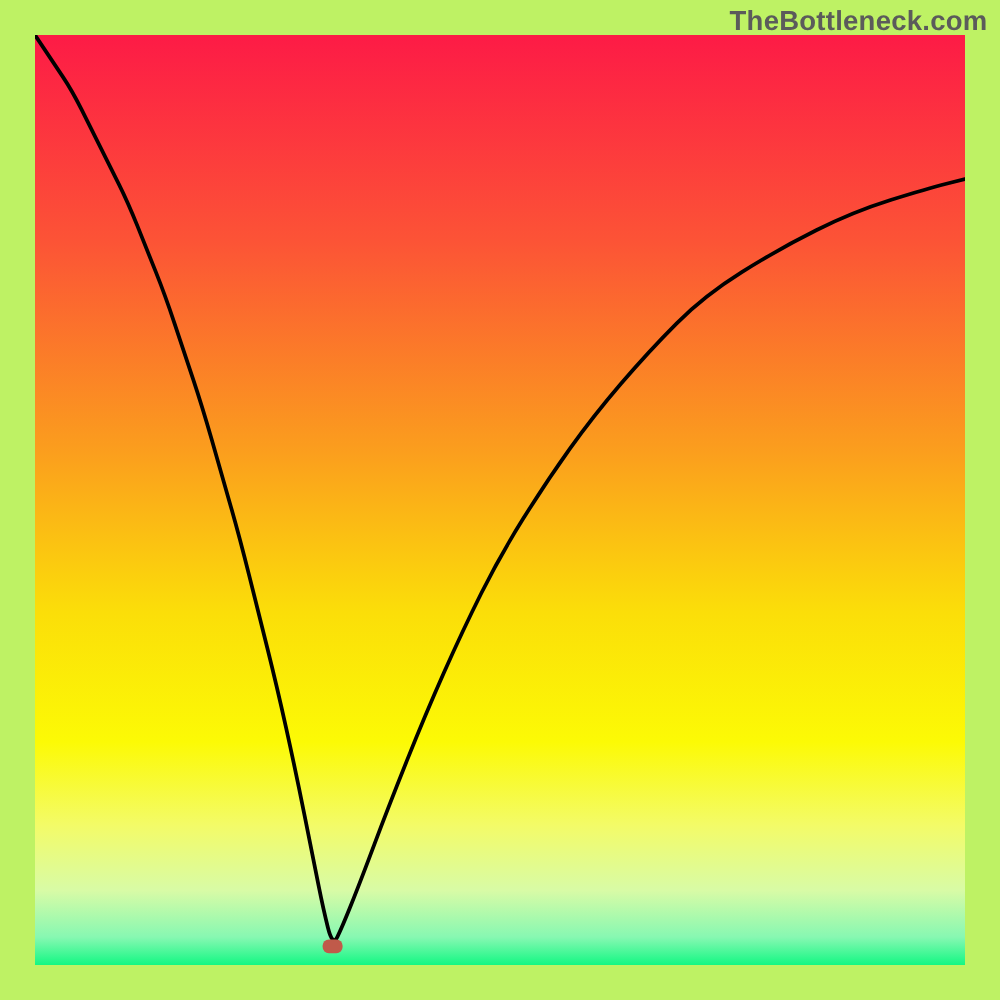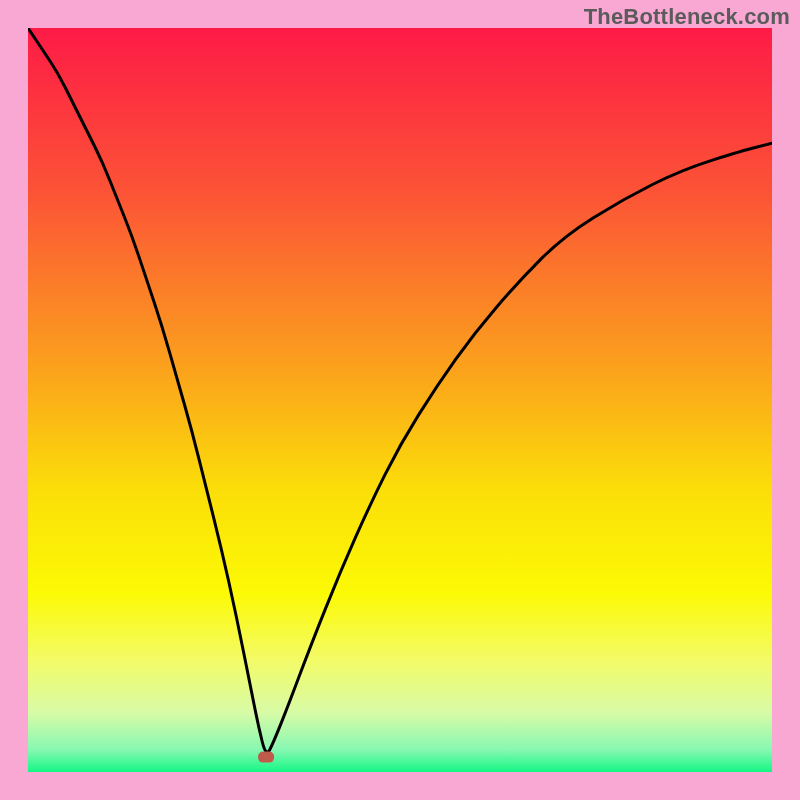--- a/index.html
+++ b/index.html
@@ -1,21 +1,21 @@
 <!DOCTYPE html>
 <html><head>
 <meta charset="utf-8">
 <style>
   * { margin: 0; padding: 0; box-sizing: border-box; }
   html, body { width: 800px; height: 800px; overflow: hidden; background: #000; }
   .frame {
     position: relative;
     width: 800px;
     height: 800px;
-    background: #f9a8d4;
+    background: #bef264;
   }
   .watermark {
     position: absolute;
     top: 4px;
     right: 10px;
     font-family: Arial, Helvetica, sans-serif;
     font-size: 22px;
     font-weight: 600;
     color: #5b5b5b;
     letter-spacing: 0.2px;

